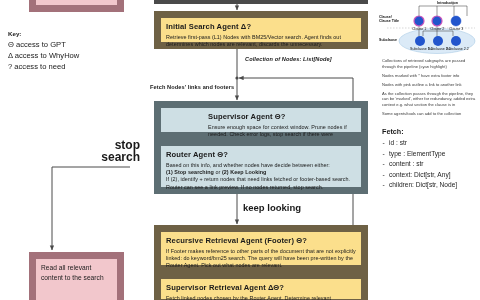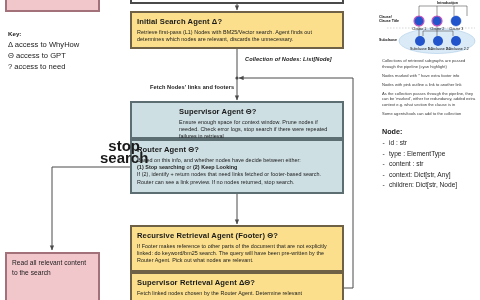--- a/index.html
+++ b/index.html
@@ -26,22 +26,23 @@
     left: 0; top: 0;
     width: 480px;
     height: 300px;
     pointer-events: none;
   }
 
   
   .box {
     position: absolute;
     box-sizing: border-box;
-    border: 2px solid #0369a1;
+    border: 7px solid #0369a1;
     padding: 4px 5px 4px 5px;
+    margin-left: 24px;
   }
   .box .title {
     font-weight: bold;
     font-size: 7.6px;
     line-height: 10px;
     letter-spacing: 0.1px;
     margin-bottom: 1.5px;
   }
   .box .body {
     font-size: 5.4px;
@@ -98,21 +99,21 @@
   }
   #label-collection {
     left: 245px; top: 56px;
     font-style: italic;
   }
   #label-fetch { left: 150px; top: 84px; }
   #label-stop {
     left: 100px; top: 140px;
     width: 40px;
     text-align: right;
-    font-size: 15px;
+    font-size: 12px;
     line-height: 11.5px;
     font-weight: bold;
     letter-spacing: 0;
     white-space: normal;
   }
   #label-keep {
     left: 243px; top: 202px;
     font-size: 9.5px;
     font-weight: bold;
     letter-spacing: 0;
@@ -204,22 +205,22 @@
     </g>
     <circle cx="237" cy="78" r="1.6" fill="#4a4a4a"></circle>
   </svg>
 
   <div class="box pink" id="box-question">
     
   </div>
 
   <div id="key">
     <div class="key-title">Key:</div>
+    <div class="key-row">Θ access to GPT</div>
     <div class="key-row">Δ access to WhyHow</div>
-    <div class="key-row">Θ access to GPT</div>
     <div class="key-row">? access to need</div>
   </div>
 
   <div class="box pink" id="box-answer">
     <div class="body">Read all relevant content to the search</div>
   </div>
 
   <div class="box" id="box-top-stub"></div>
 
   <div class="box yellow" id="box-initial">
@@ -247,20 +248,21 @@
   </div>
 
   <div class="box yellow" id="box-recursive-delta">
     <div class="title">Supervisor Retrieval Agent ΔΘ?</div>
     <div class="body">Fetch linked nodes chosen by the Router Agent. Determine relevant</div>
   </div>
 
   <div class="edge-label" id="label-collection">Collection of Nodes: List[Node]</div>
   <div class="edge-label" id="label-fetch">Fetch Nodes' links and footers</div>
   <div class="edge-label" id="label-stop">stop search</div>
+  <div class="edge-label" id="label-keep">keep looking</div>
 
   <div id="right-panel">
 
     <div id="subgraph-figure">
       <svg viewBox="0 0 101 56" width="101" height="56">
 
         <ellipse cx="58" cy="41" rx="38" ry="12.5" fill="#dbeaf7" stroke="#9cc3e0" stroke-width="0.5"></ellipse>
 
         <g stroke="#333" stroke-width="0.5" fill="none">
           <path d="M74,2 L74,5"></path>
@@ -301,21 +303,21 @@
 
     <div class="notes">
       <p>Collections of retrieved subgraphs are passed through the pipeline (cyan highlight)</p>
       <p>Nodes marked with * have extra footer info</p>
       <p>Nodes with pink outline a link to another link</p>
       <p>As the collection passes through the pipeline, they can be 'marked', either for redundancy, added extra context e.g. what section the clause is in</p>
       <p>Some agents/tools can add to the collection</p>
     </div>
 
     <div id="node-spec">
-      <div class="spec-title">Node:</div>
+      <div class="spec-title">Fetch:</div>
       <div class="spec-row">id : str</div>
       <div class="spec-row">type : ElementType</div>
       <div class="spec-row">content : str</div>
       <div class="spec-row">context: Dict[str, Any]</div>
       <div class="spec-row">children: Dict[str, Node]</div>
     </div>
 
   </div>
 </div>
 

